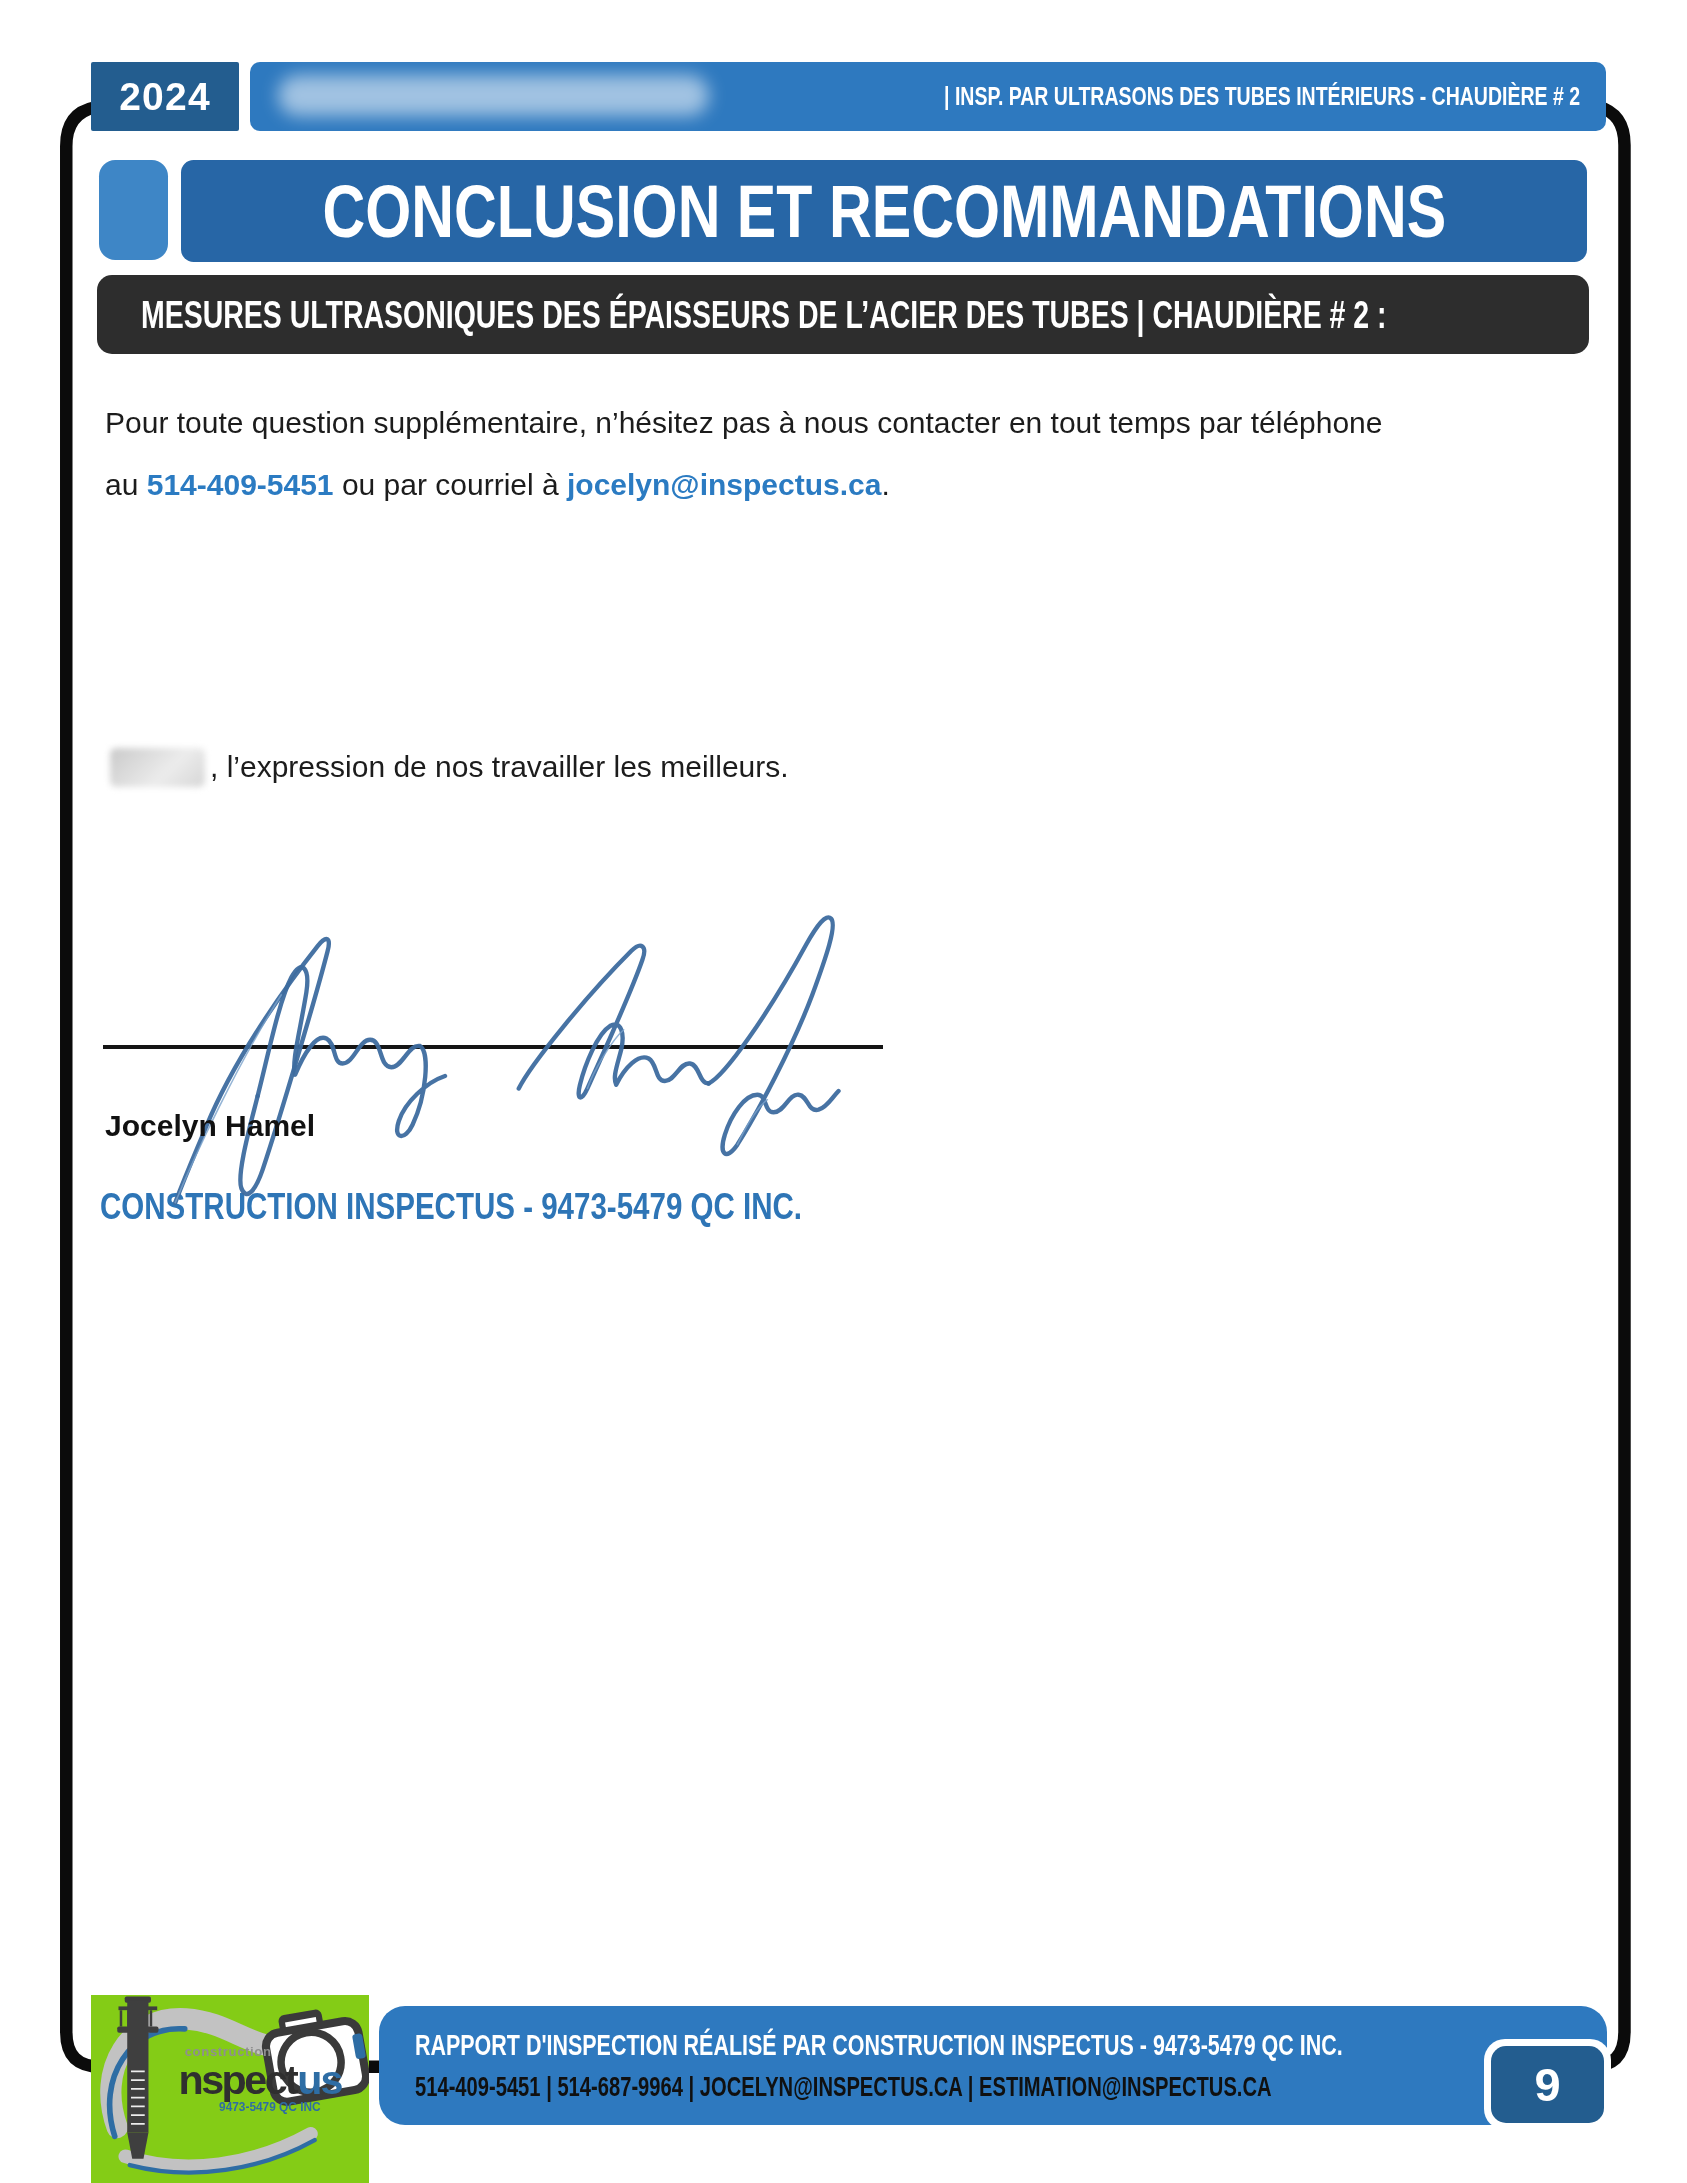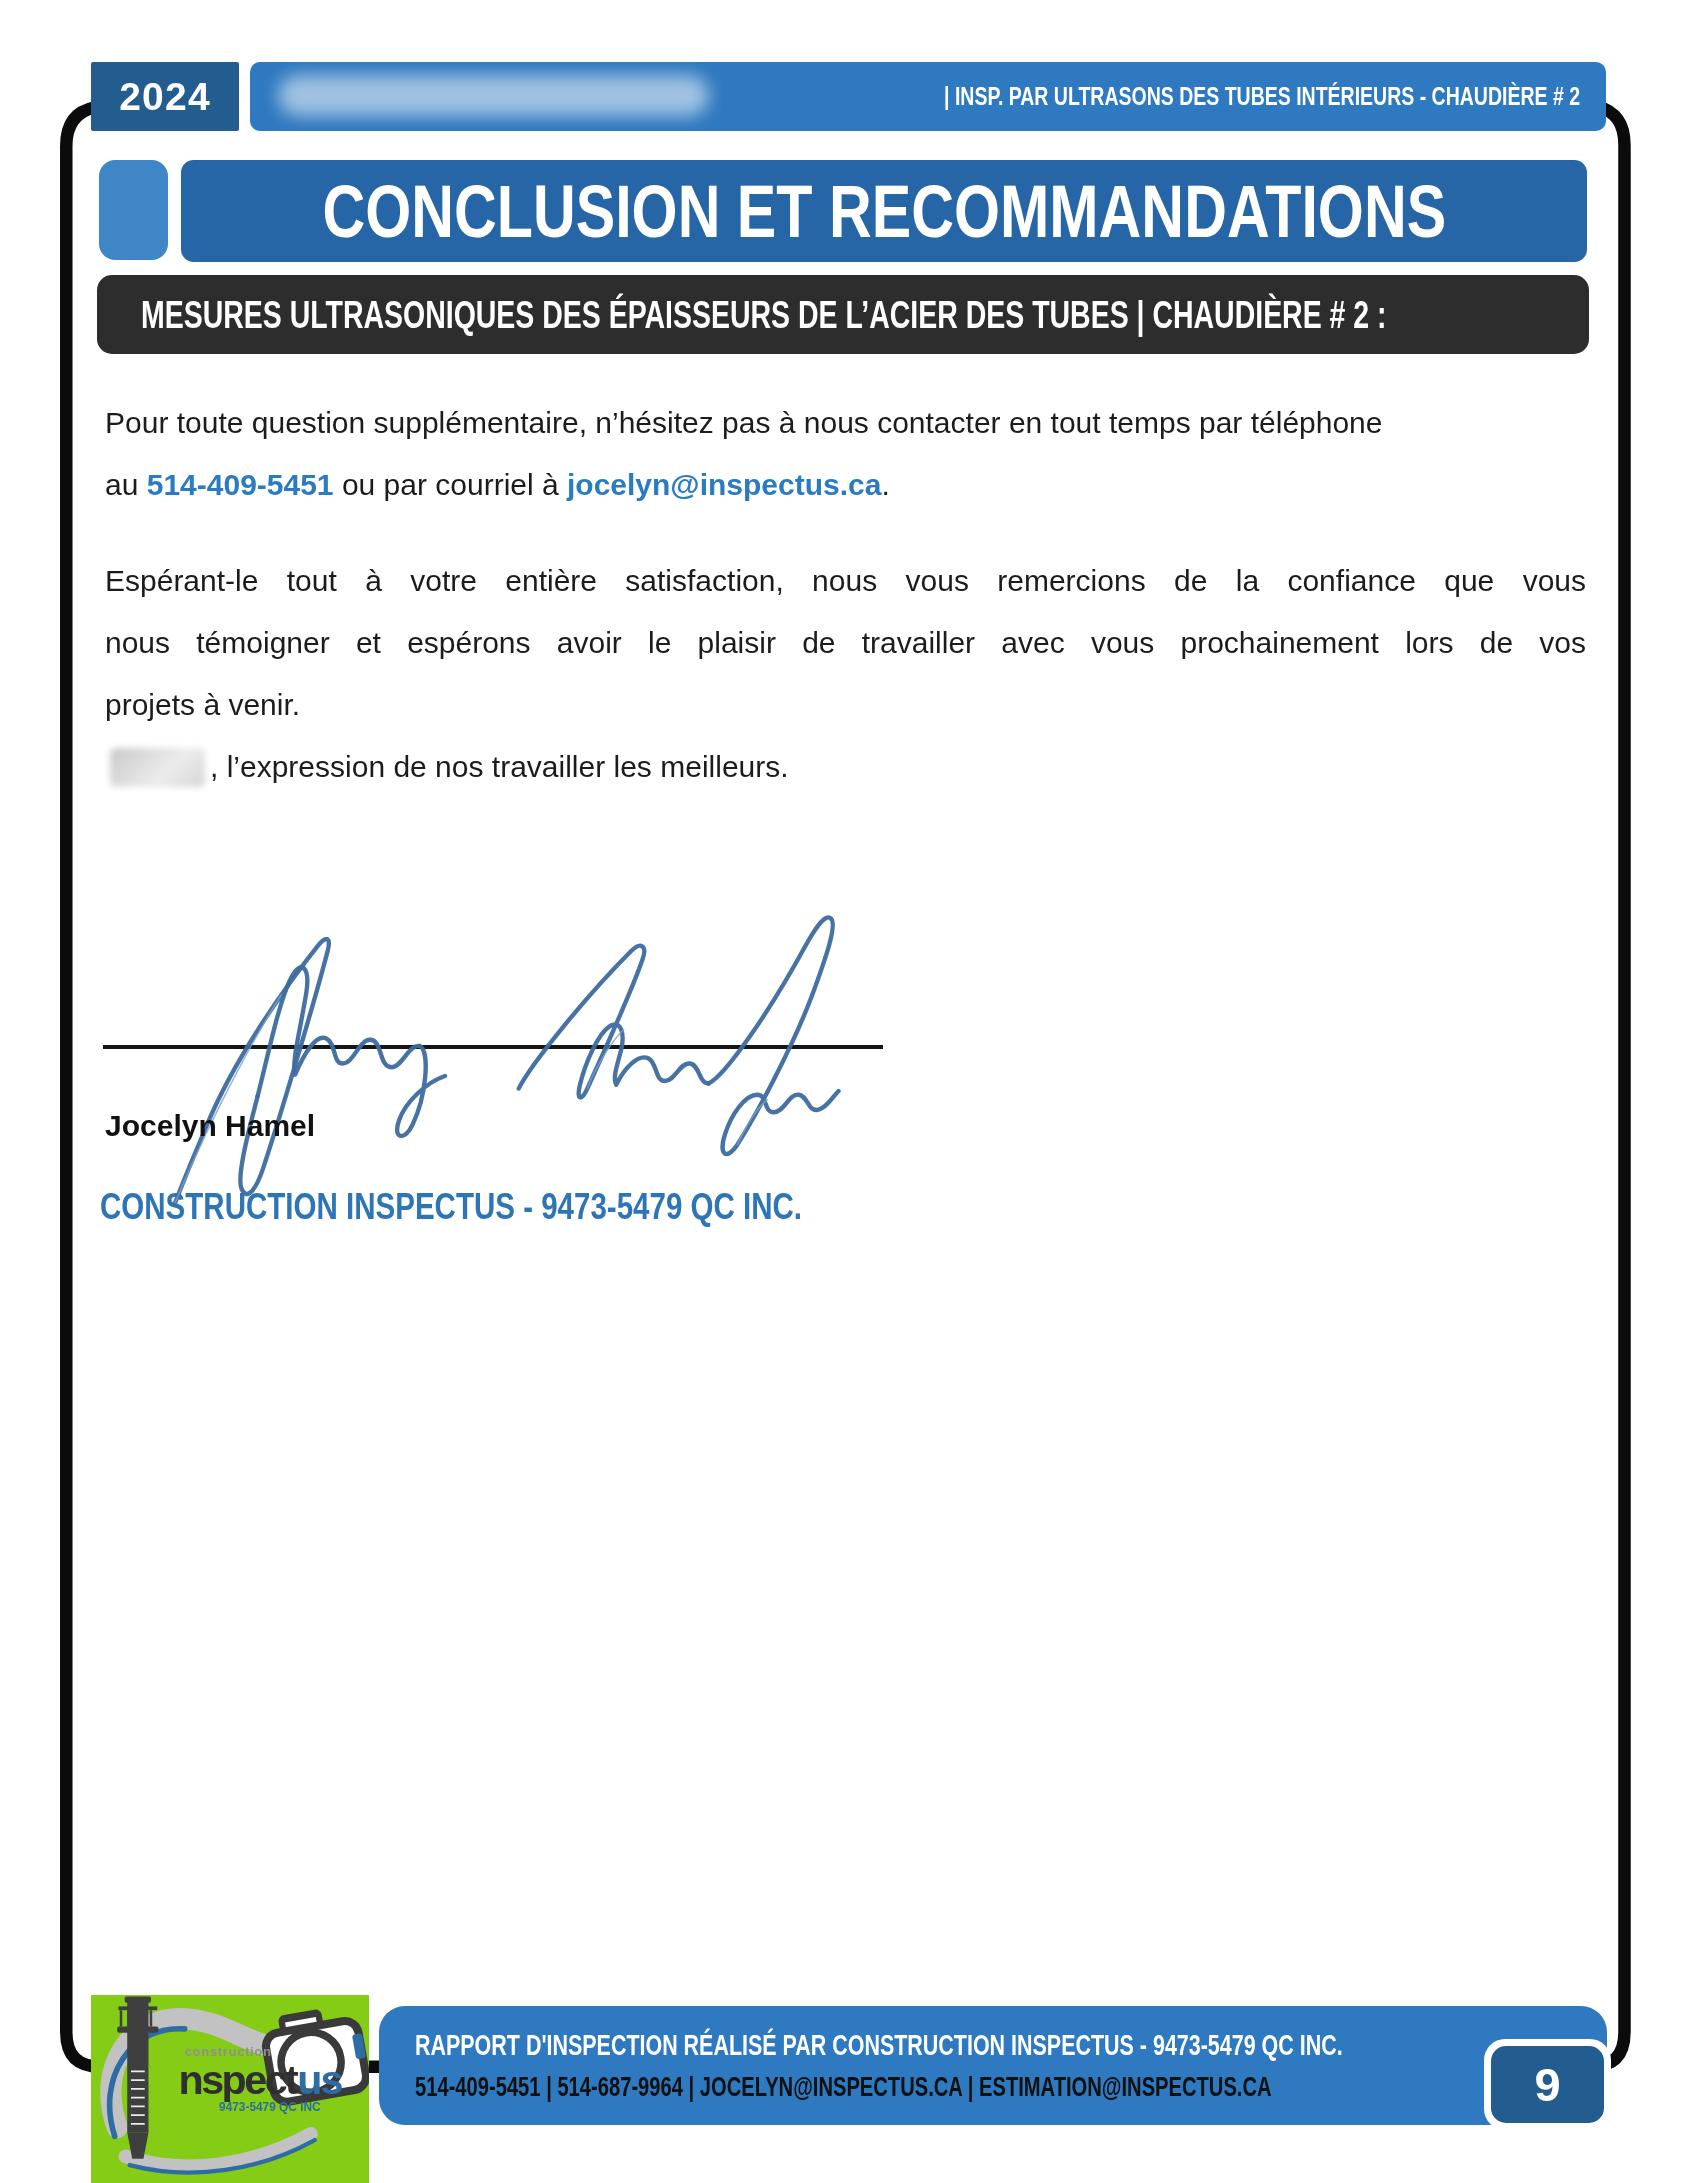--- a/index.html
+++ b/index.html
@@ -120,25 +120,20 @@
   </div>
   <div id="sub-banner" class="abs">
     <div id="sub-banner-text">MESURES ULTRASONIQUES DES ÉPAISSEURS DE L’ACIER DES TUBES | CHAUDIÈRE # 2  :</div>
   </div>
 
   <div class="abs para" style="top:392px;">
     <div class="pline">Pour toute question supplémentaire, n’hésitez pas à nous contacter en tout temps par téléphone</div>
     <div class="pline"><span>au </span><span class="link">514-409-5451</span><span> ou par courriel à </span><span class="link">jocelyn@inspectus.ca</span><span>.</span></div>
   </div>
 
-  <div class="abs para" style="top:550px;">
-    <div class="pline jline">Espérant-le tout à votre entière satisfaction, nous vous remercions de la confiance que vous</div>
-    <div class="pline jline">nous témoigner et espérons avoir le plaisir de travailler avec vous prochainement lors de vos</div>
-    <div class="pline">projets à venir.</div>
-  </div>
 
   <div id="para3" class="abs para" style="top:736px;">
     <span id="monsieur-redaction"></span>
     <span>, l’expression de nos travailler les meilleurs.</span>
   </div>
 
   <div id="sig-line" class="abs"></div>
   <svg id="sig-svg" class="abs" width="812" height="350" viewBox="0 0 1300 560">
     <g fill="none" stroke-linecap="round" stroke-linejoin="round">
       <path d="M 130 523 C 150 470, 168 430, 180 400 C 230 280, 320 160, 358 112 C 372 94, 380 98, 374 120

